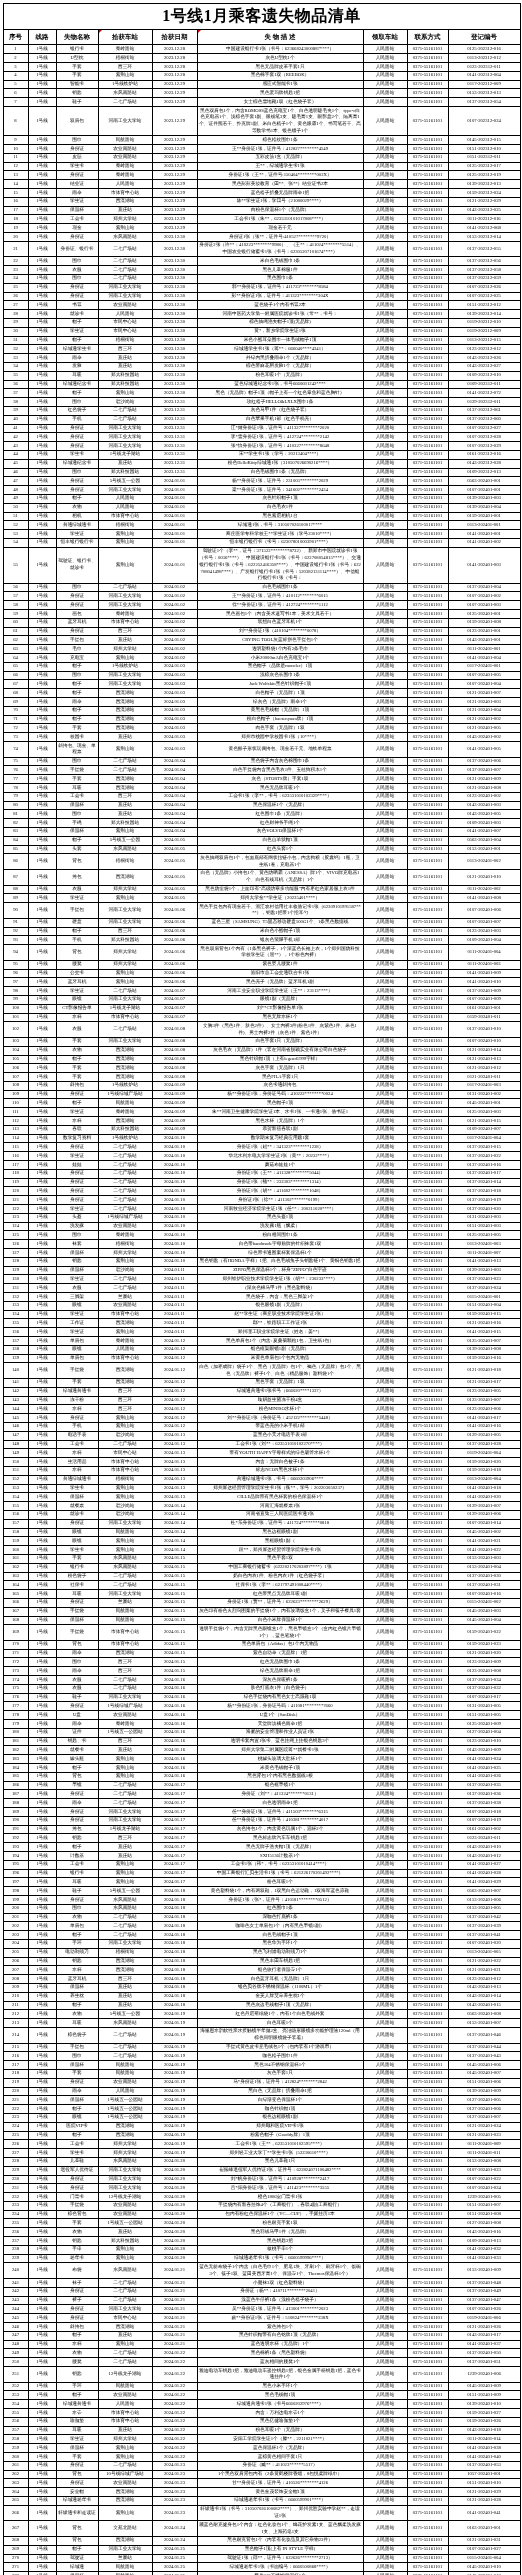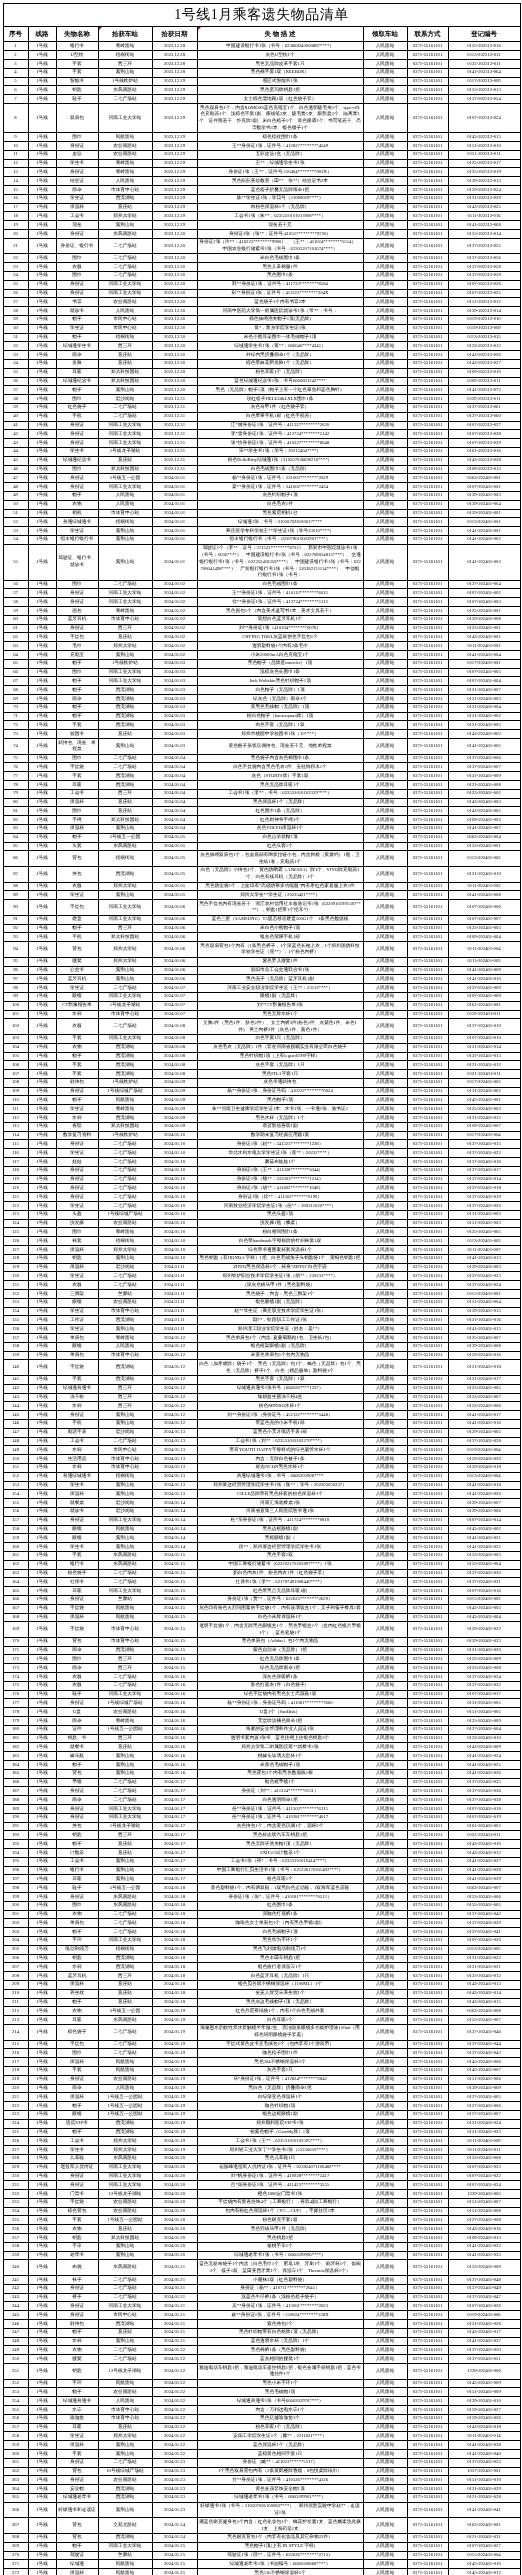--- a/index.html
+++ b/index.html
@@ -1,20 +1,20 @@
 <!DOCTYPE html>
 <html style="font-size:8.4px"><head>
 <meta charset="utf-8">
 <style>
   html,body{margin:0;padding:0;background:#fff;}
   body{width:522px;font-family:"Liberation Serif","DejaVu Serif",serif;color:#000;}
   .sheet{width:517px;margin:3.1px auto 5.2px auto;}
   table{border-collapse:collapse;width:517px;table-layout:fixed;border:1px solid #000;}
   th,td{border:0.5px solid #000;overflow:hidden;word-break:break-all;}
-  .title-cell{font-size:14px;font-weight:normal;text-align:center;padding:2.1px 0;letter-spacing:0.5px;}
+  .title-cell{font-size:16px;font-weight:bold;text-align:center;padding:2.1px 0;letter-spacing:0.5px;}
   thead th.colhead{font-size:6.5px;font-weight:bold;text-align:center;padding:2.6px 0;position:relative;}
   td{font-size:4.7px;line-height:6.8px;text-align:center;padding:0.5px 1px;vertical-align:middle;}
   col.c0{width:25px;} col.c1{width:28px;} col.c2{width:42px;} col.c3{width:54px;}
   col.c4{width:45px;} col.c5{width:166px;} col.c6{width:44px;} col.c7{width:41px;} col.c8{width:72px;}
   .marker-red{position:absolute;top:0;left:0;width:0;height:0;
     border-top:3.1px solid #c00;border-right:3.1px solid transparent;}
 </style>
 </head>
 <body>
 

